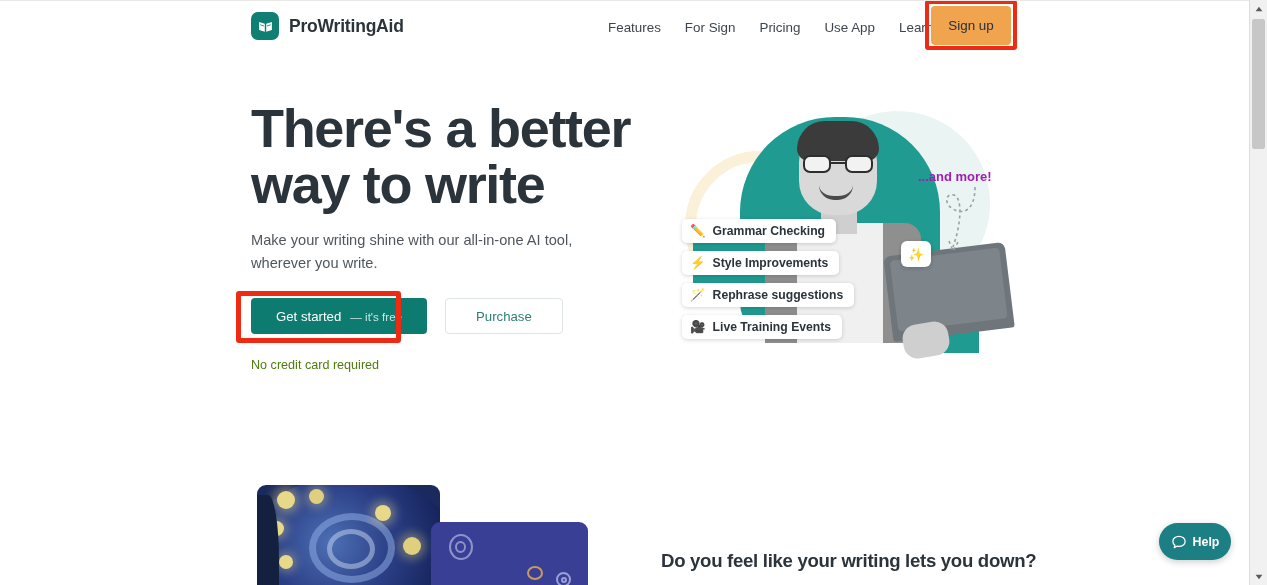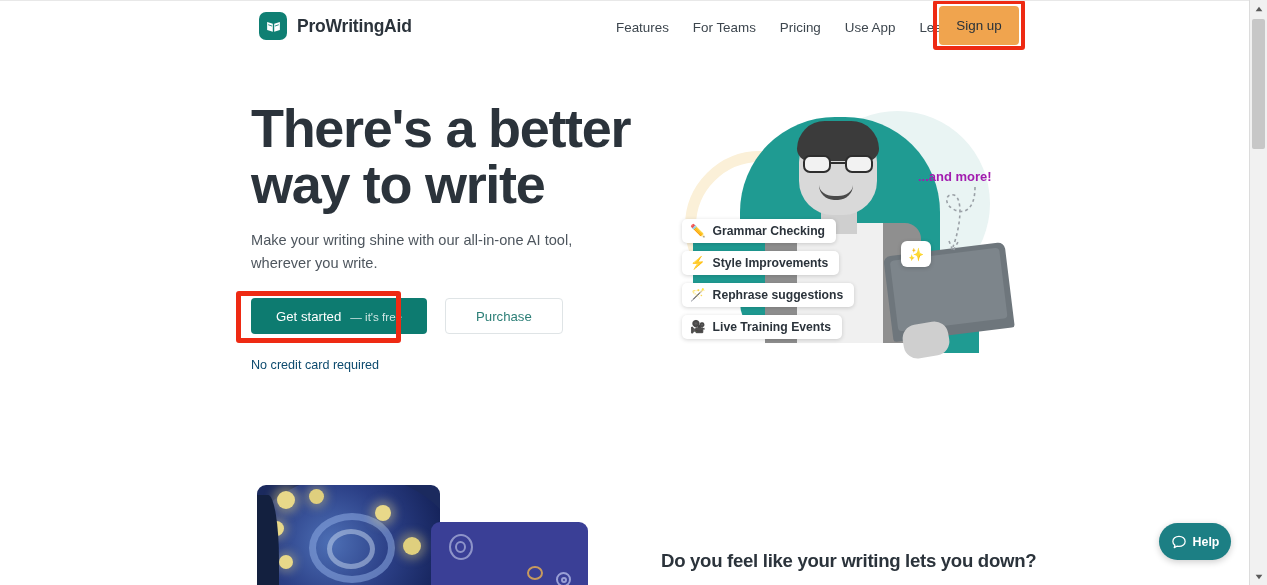--- a/index.html
+++ b/index.html
@@ -27,21 +27,21 @@
     width: 1249px;
     height: 585px;
     background: #ffffff;
     border-top: 1px solid #e8e8e8;
     overflow: hidden;
   }
 
   
   #header {
     position: absolute;
-    left: 8px; top: 0;
+    left: 0; top: 0;
     width: 1217px;
     height: 49px;
   }
 
   #brand {
     position: absolute;
     left: 251px; top: 11px;
     display: flex;
     align-items: center;
     gap: 10px;
@@ -165,21 +165,21 @@
     width: 165px; height: 52px;
     border: 5px solid #ee2a13;
     border-radius: 3px;
     pointer-events: none;
   }
 
   #no-credit {
     position: absolute;
     left: 251px; top: 357px;
     font-size: 12.6px;
-    color: #0c4a6e;
+    color: #4d7c0f;
     white-space: nowrap;
   }
 
   
   #illustration {
     position: absolute;
     left: 655px; top: 100px;
     width: 360px; height: 275px;
   }
 
@@ -475,21 +475,21 @@
             <path d="M21 5.5 L13 8.2 L13 19.5 L21 16.8 Z" fill="#ffffff"></path>
             <path d="M4.5 9.5 L10 11.4" stroke="#0f7f73" stroke-width="1.2" fill="none"></path>
             <path d="M14 11.4 L19.5 9.5" stroke="#0f7f73" stroke-width="1.2" fill="none"></path>
           </svg>
         </div>
         <div id="brand-name">ProWritingAid</div>
       </div>
 
       <div id="nav">
         <div class="nav-link">Features</div>
-        <div class="nav-link">For Teams</div>
+        <div class="nav-link">For Sign</div>
         <div class="nav-link">Pricing</div>
         <div class="nav-link">Use App</div>
         <div class="nav-link">Learn</div>
         <div class="nav-link">Log in</div>
       </div>
 
       <div id="signup-wrap">
         <div id="signup-button">Sign up</div>
       </div>
       <div id="signup-annot"></div>

